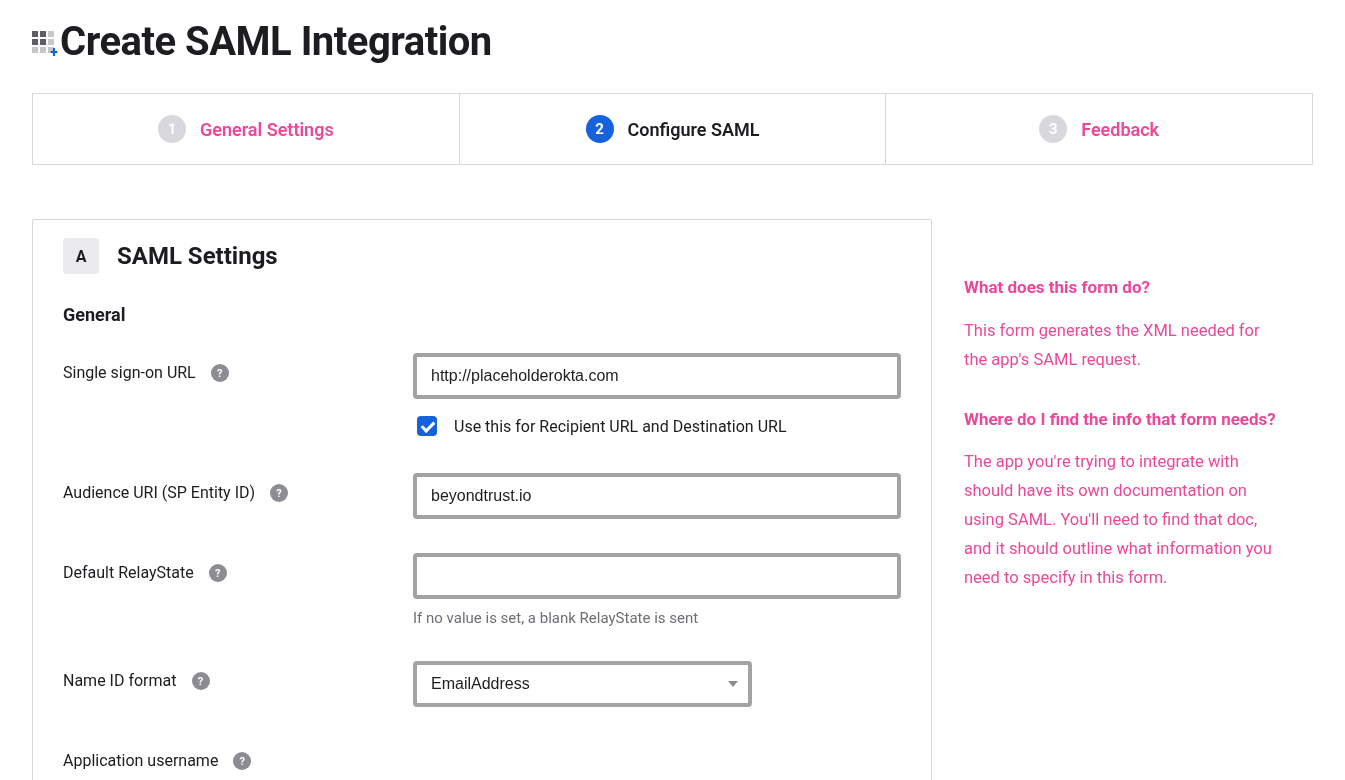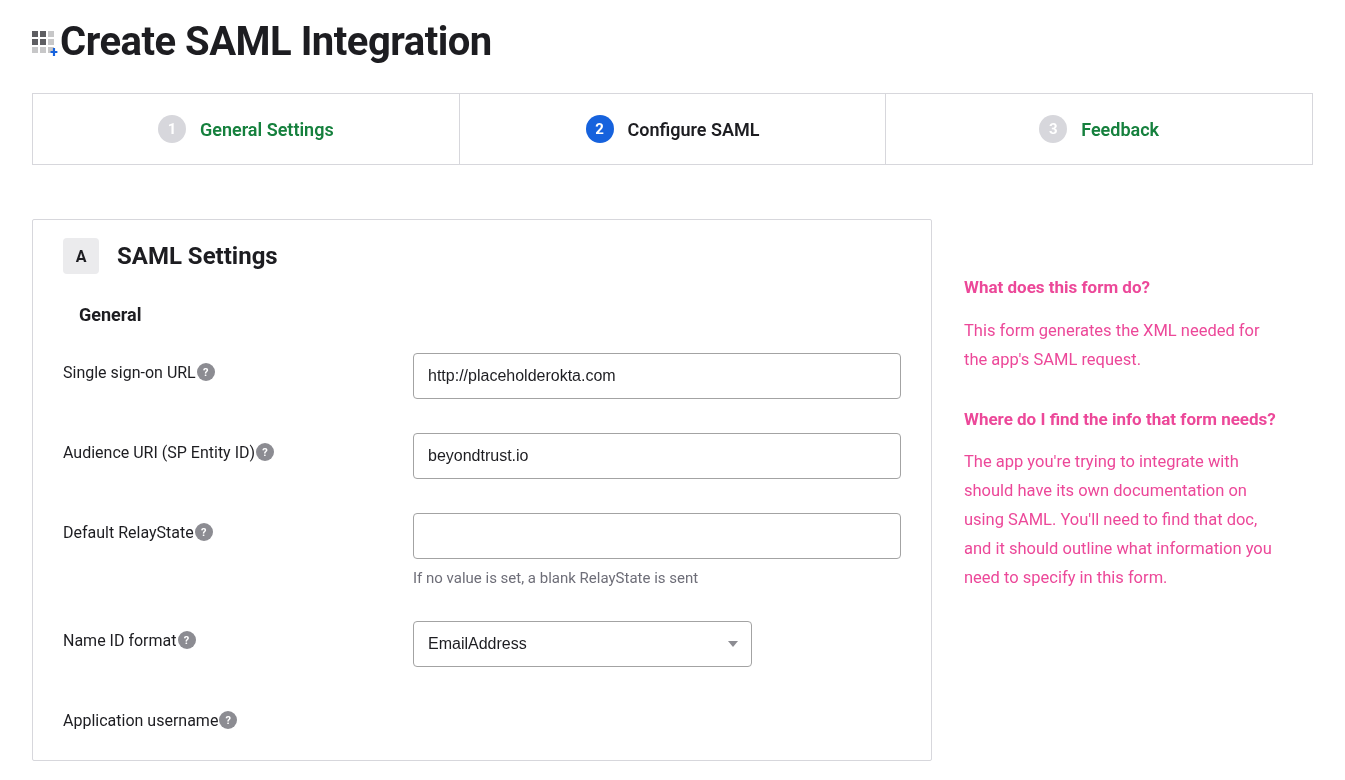--- a/index.html
+++ b/index.html
@@ -68,21 +68,21 @@
     border-radius: 50%;
     background: #d7d7dc;
     color: #fff;
     font-weight: 700;
     display: flex; align-items: center; justify-content: center;
     font-size: 15px;
   }
   .step .label {
     font-size: 18px;
     font-weight: 600;
-    color: #15803d;
+    color: #ec4899;
   }
   .step.active .circle { background: #1662dd; }
   .step.active .label { color: #1d1d21; }
 
   .body-row {
     display: flex;
     gap: 32px;
     margin-top: 54px;
     align-items: flex-start;
   }
@@ -109,54 +109,54 @@
     font-size: 16px;
   }
   .card-head .htxt {
     font-weight: 700;
     font-size: 24px;
   }
 
   .section-title {
     font-weight: 700;
     font-size: 18px;
-    margin: 18px 0 28px 16px;
+    margin: 18px 0 28px 0;
   }
 
   .form-row {
     display: flex;
     align-items: flex-start;
     margin-bottom: 34px;
   }
   .form-row .col-label {
     flex: 0 0 350px;
     display: flex;
-    align-items: flex-start;
-    gap: 1px;
+    align-items: flex-end;
+    gap: 15px;
     font-size: 16px;
     color: #1d1d21;
     padding-top: 10px;
   }
   .help-icon {
     width: 18px; height: 18px;
     border-radius: 50%;
     background: #8c8c92;
     color: #fff;
     font-size: 11px;
     font-weight: 700;
     display: inline-flex;
     align-items: center; justify-content: center;
     cursor: help;
   }
   .col-input { flex: 1; }
   .text-input {
     width: 100%;
     max-width: 490px;
     height: 46px;
-    border: 1px solid #a3a3a3;
+    border: 4px solid #a3a3a3;
     border-radius: 4px;
     padding: 0 14px;
     font-size: 16px;
     color: #1d1d21;
     outline: none;
   }
 
   .check-line {
     display: flex;
     align-items: center;
@@ -267,20 +267,24 @@
 
       <div class="section-title">General</div>
 
       <div class="form-row">
         <div class="col-label">
           <span>Single sign-on URL</span>
           <span class="help-icon">?</span>
         </div>
         <div class="col-input">
           <input class="text-input" type="text" value="http://placeholderokta.com" style="">
+          <label class="check-line">
+            <input type="checkbox" checked="" style="">
+            <span>Use this for Recipient URL and Destination URL</span>
+          </label>
         </div>
       </div>
 
       <div class="form-row">
         <div class="col-label">
           <span>Audience URI (SP Entity ID)</span>
           <span class="help-icon">?</span>
         </div>
         <div class="col-input">
           <input class="text-input" type="text" value="beyondtrust.io" style="">

